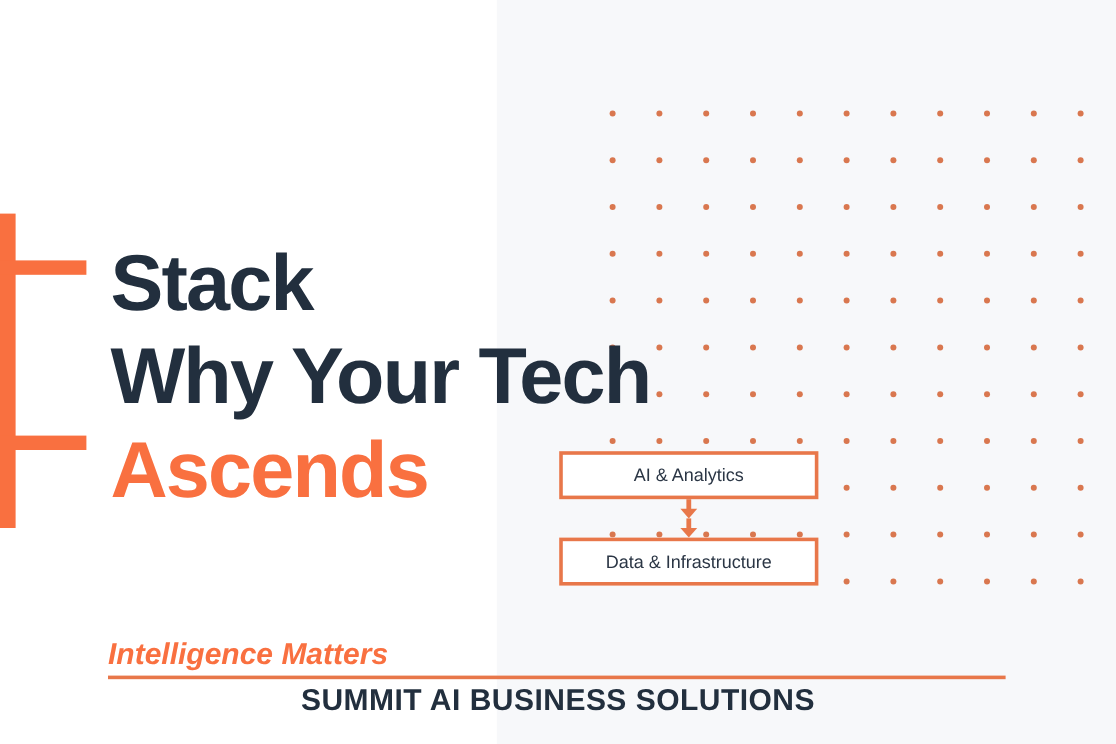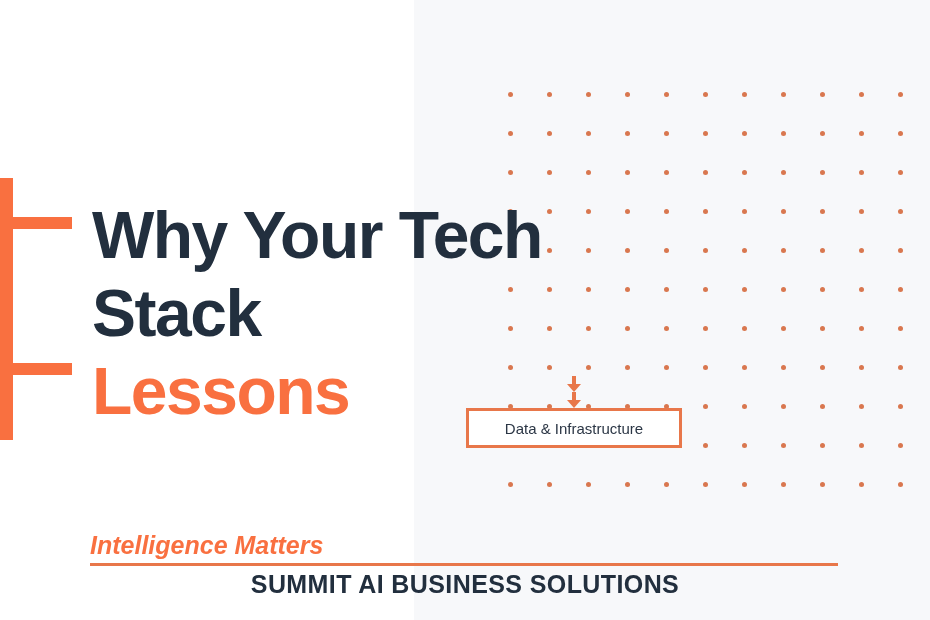--- a/index.html
+++ b/index.html
@@ -303,27 +303,30 @@
       <div class="dot" style="left: 312px; top: 390px; width: 5px; height: 5px; background: rgb(217, 119, 79);"></div>
       <div class="dot" style="left: 351px; top: 390px; width: 5px; height: 5px; background: rgb(217, 119, 79);"></div>
       <div class="dot" style="left: 390px; top: 390px; width: 5px; height: 5px; background: rgb(217, 119, 79);"></div>
     </div>
 
   <div class="bracket-stem"></div>
   <div class="bracket-arm top"></div>
   <div class="bracket-arm bottom"></div>
 
   <div class="headline">
+    <div class="line">Stack</div>
     <div class="line">Why Your Tech</div>
-    <div class="line">Stack</div>
-    <div class="line accent">Lessons</div>
+    <div class="line accent">Ascends</div>
   </div>
 
 
   <div class="stack">
+    <div class="stack-box">
+      <span>AI &amp; Analytics</span>
+    </div>
     <div class="stack-connector">
       <div class="stem"></div>
       <div class="head"></div>
     </div>
     <div class="stack-connector">
       <div class="stem"></div>
       <div class="head"></div>
     </div>
     <div class="stack-box">
       <span>Data &amp; Infrastructure</span>

